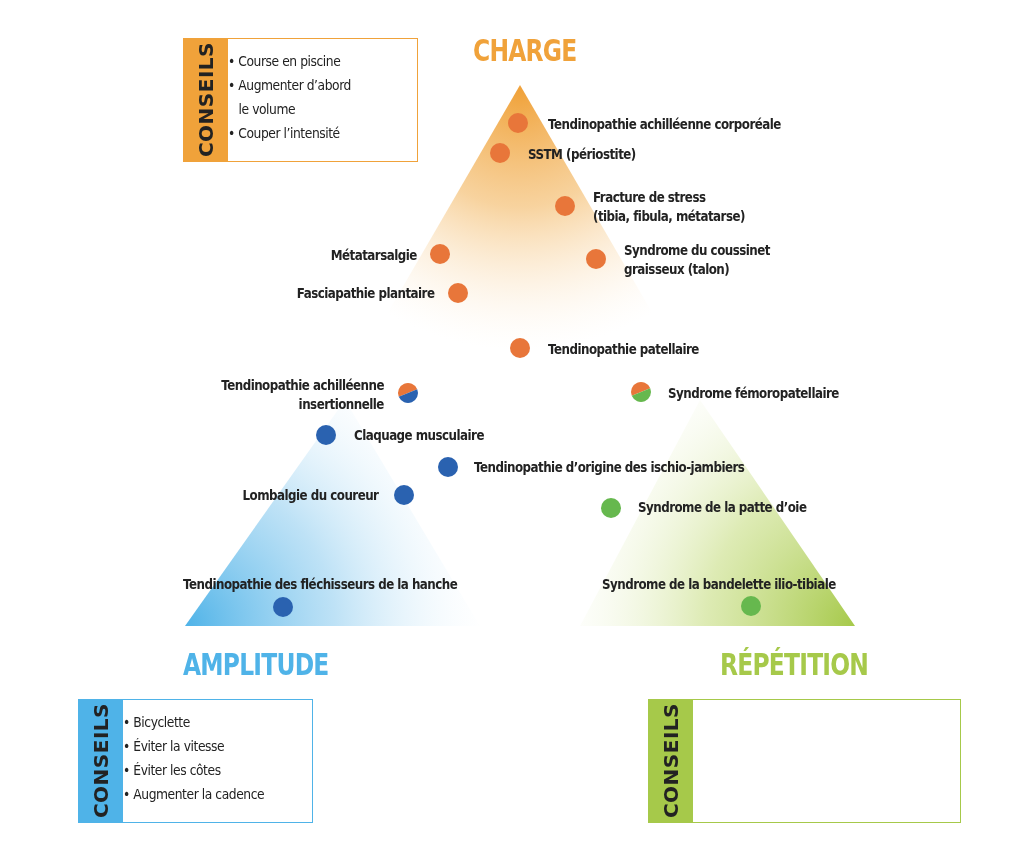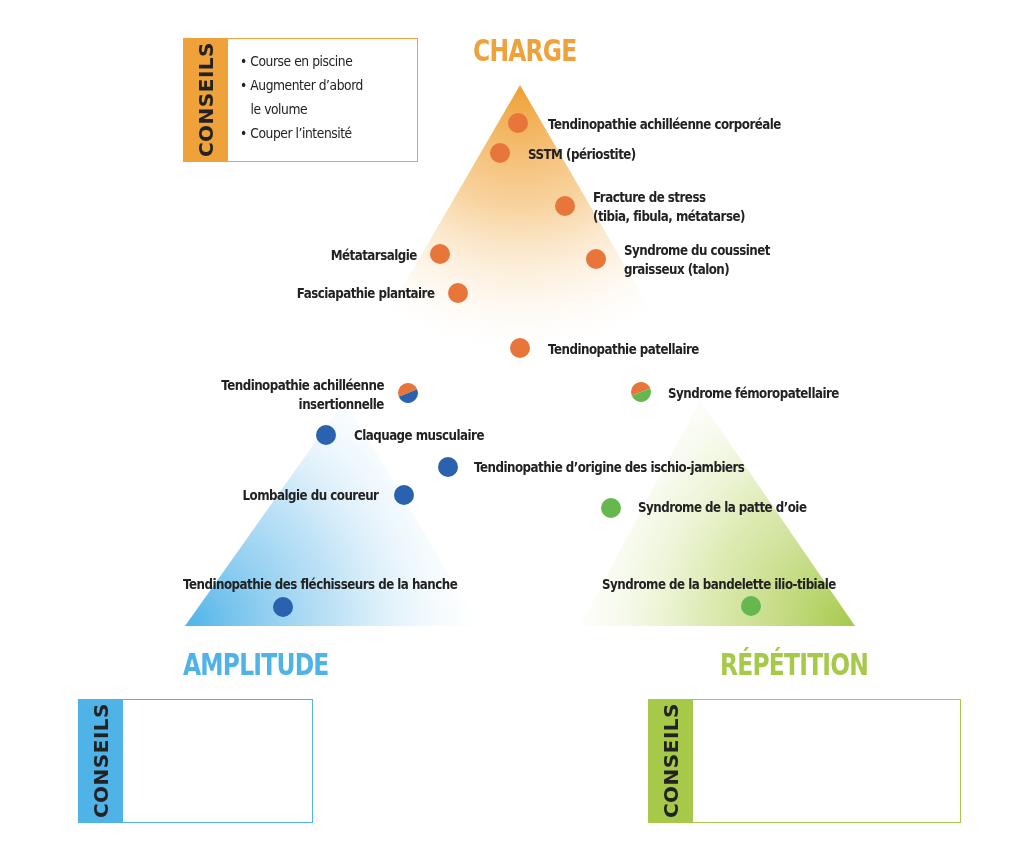--- a/index.html
+++ b/index.html
@@ -5,21 +5,21 @@
   html,body{margin:0;padding:0;background:#fff;}
   body{width:1024px;height:850px;position:relative;overflow:hidden;font-family:"Liberation Sans",sans-serif;}
   #diagram{position:absolute;left:0;top:0;}
   .lbl{position:absolute;font-family:"DejaVu Sans",sans-serif;font-weight:bold;font-size:13.5px;color:#222;white-space:nowrap;letter-spacing:-0.6px;transform:scaleX(0.88);line-height:18px;}
   .lbl.r{transform-origin:left center;}
   .lbl.l{transform-origin:right center;text-align:right;}
   .title{position:absolute;font-family:"DejaVu Sans",sans-serif;font-weight:bold;font-size:30px;letter-spacing:-1px;transform:scaleX(0.78);line-height:34px;}
   .box{position:absolute;background:#fff;border:1.5px solid;display:flex;}
   .box .tab{width:44px;display:flex;align-items:center;justify-content:center;flex-shrink:0;}
   .box .tab span{writing-mode:vertical-rl;transform:rotate(180deg);font-family:"DejaVu Sans",sans-serif;font-weight:bold;font-size:20px;letter-spacing:0.5px;color:#222;}
-  .box ul{list-style:none;margin:0;padding:10px 10px 0 12px;}
+  .box ul{list-style:none;margin:0;padding:10px 10px 0 0;}
   .box li{font-family:"DejaVu Sans",sans-serif;font-size:14px;color:#222;line-height:24px;letter-spacing:-0.5px;white-space:nowrap;transform:scaleX(0.88);transform-origin:left center;}
   .box li.cont{padding-left:12px;}
 </style>
 </head>
 <body>
 
 <svg id="diagram" width="1024" height="850">
   <defs>
     <radialGradient id="gCharge" cx="520" cy="90" r="260" gradientUnits="userSpaceOnUse">
       <stop offset="0" stop-color="#F0A23A"></stop>
@@ -78,20 +78,26 @@
     <li>• Augmenter d’abord</li>
     <li class="cont">le volume</li>
     <li>• Couper l’intensité</li>
   </ul>
 </div>
 
 <div class="box" style="left:78px;top:699px;width:233px;height:122px;border-color:#4FB3E8;">
   <div class="tab" style="background:#4FB3E8;">
       <span>CONSEILS</span>
     </div>
+  <ul>
+    <li>• Bicyclette</li>
+    <li>• Éviter la vitesse</li>
+    <li>• Éviter les côtes</li>
+    <li>• Augmenter la cadence</li>
+  </ul>
 </div>
 
 <div class="box" style="left:648px;top:699px;width:311px;height:122px;border-color:#A6C94A;">
   <div class="tab" style="background:#A6C94A;">
       <span>CONSEILS</span>
     </div>
 </div>
 
 <div class="lbl r" style="left:548px;top:115px;">Tendinopathie achilléenne corporéale</div>
 <div class="lbl r" style="left:528px;top:145px;">SSTM (périostite)</div>

